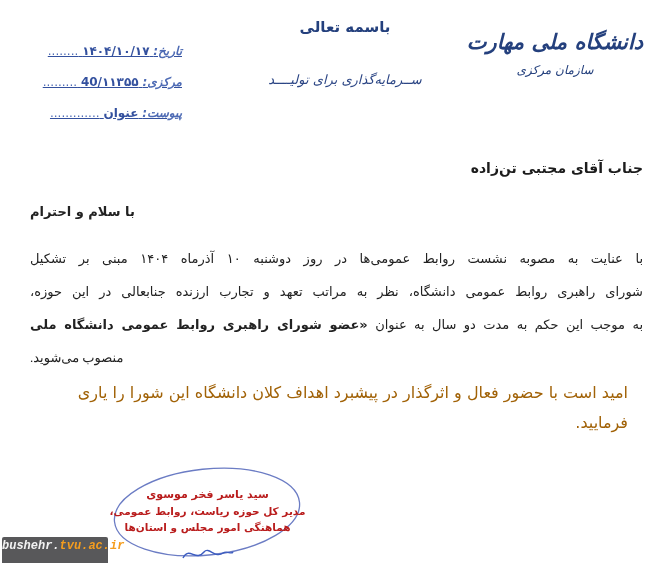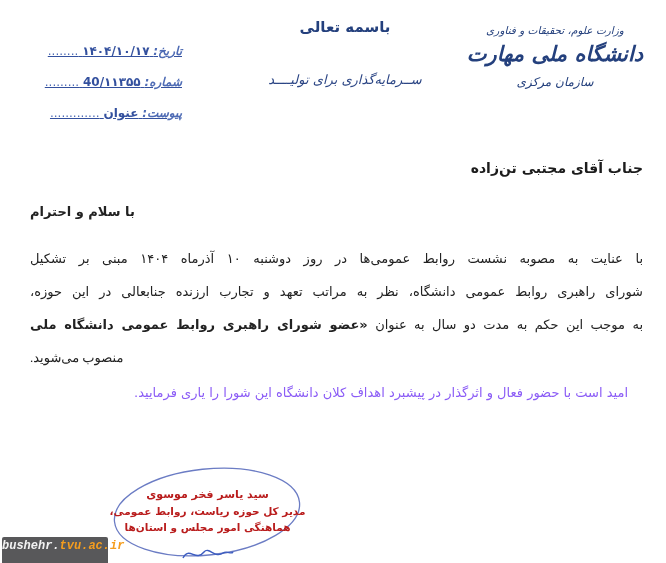--- a/index.html
+++ b/index.html
@@ -54,21 +54,21 @@
   .jline {
     height:33px; line-height:33px;
     text-align:justify; text-align-last:justify;
     white-space:normal; overflow:hidden;
   }
   .lastline { height:33px; line-height:33px; text-align:left;font-family:Liberation Serif, serif; }
   .bold { font-weight:bold; }
   .para2 {
     position:absolute; top:378px; right:38px; left:30px;
     height:30px; line-height:30px;
-    font-size:13px; color:#8b5cf6; text-align:right;
+    font-size:16px; color:#a16207; text-align:right;
   }
 
   
   .sig-block {
     position:absolute; top:462px; left:100px; width:215px; height:101px;
   }
   .sig-oval { position:absolute; top:0; left:0; }
   .sig-text {
     position:absolute; top:26px; left:0; width:100%;
     text-align:center; color:#b91c1c;
@@ -88,38 +88,37 @@
   }
   .wm-prefix { color:#f2f2f2; }
   .wm-suffix { color:#f59d1e; }
 </style>
 </head>
 <body>
 
 <div class="page">
 
   <div class="logo-block">
-    <div class="logo-ministry">وزارت علوم، تحقیقات و فناوری</div>
     <div class="logo-university">دانشگاه ملی مهارت</div>
     <div class="logo-org">سازمان مرکزی</div>
   </div>
 
   <div class="center-block">
     <div class="besmeleh">باسمه تعالی</div>
     <div class="slogan">ســرمایه‌گذاری برای تولیــــد</div>
   </div>
 
   <div class="meta-block">
     <div class="meta-row">
       <span class="meta-label">تاریخ:</span>
       <span class="meta-value">۱۴۰۴/۱۰/۱۷</span>
       <span class="meta-dots">........</span>
     </div>
     <div class="meta-row">
-      <span class="meta-label">شماره:</span>
+      <span class="meta-label">مرکزی:</span>
       <span class="meta-value">40/۱۱۳۵۵</span>
       <span class="meta-dots">.........</span>
     </div>
     <div class="meta-row">
       <span class="meta-label">پیوست:</span>
       <span class="meta-value">عنوان</span>
       <span class="meta-dots">.............</span>
     </div>
   </div>
 

